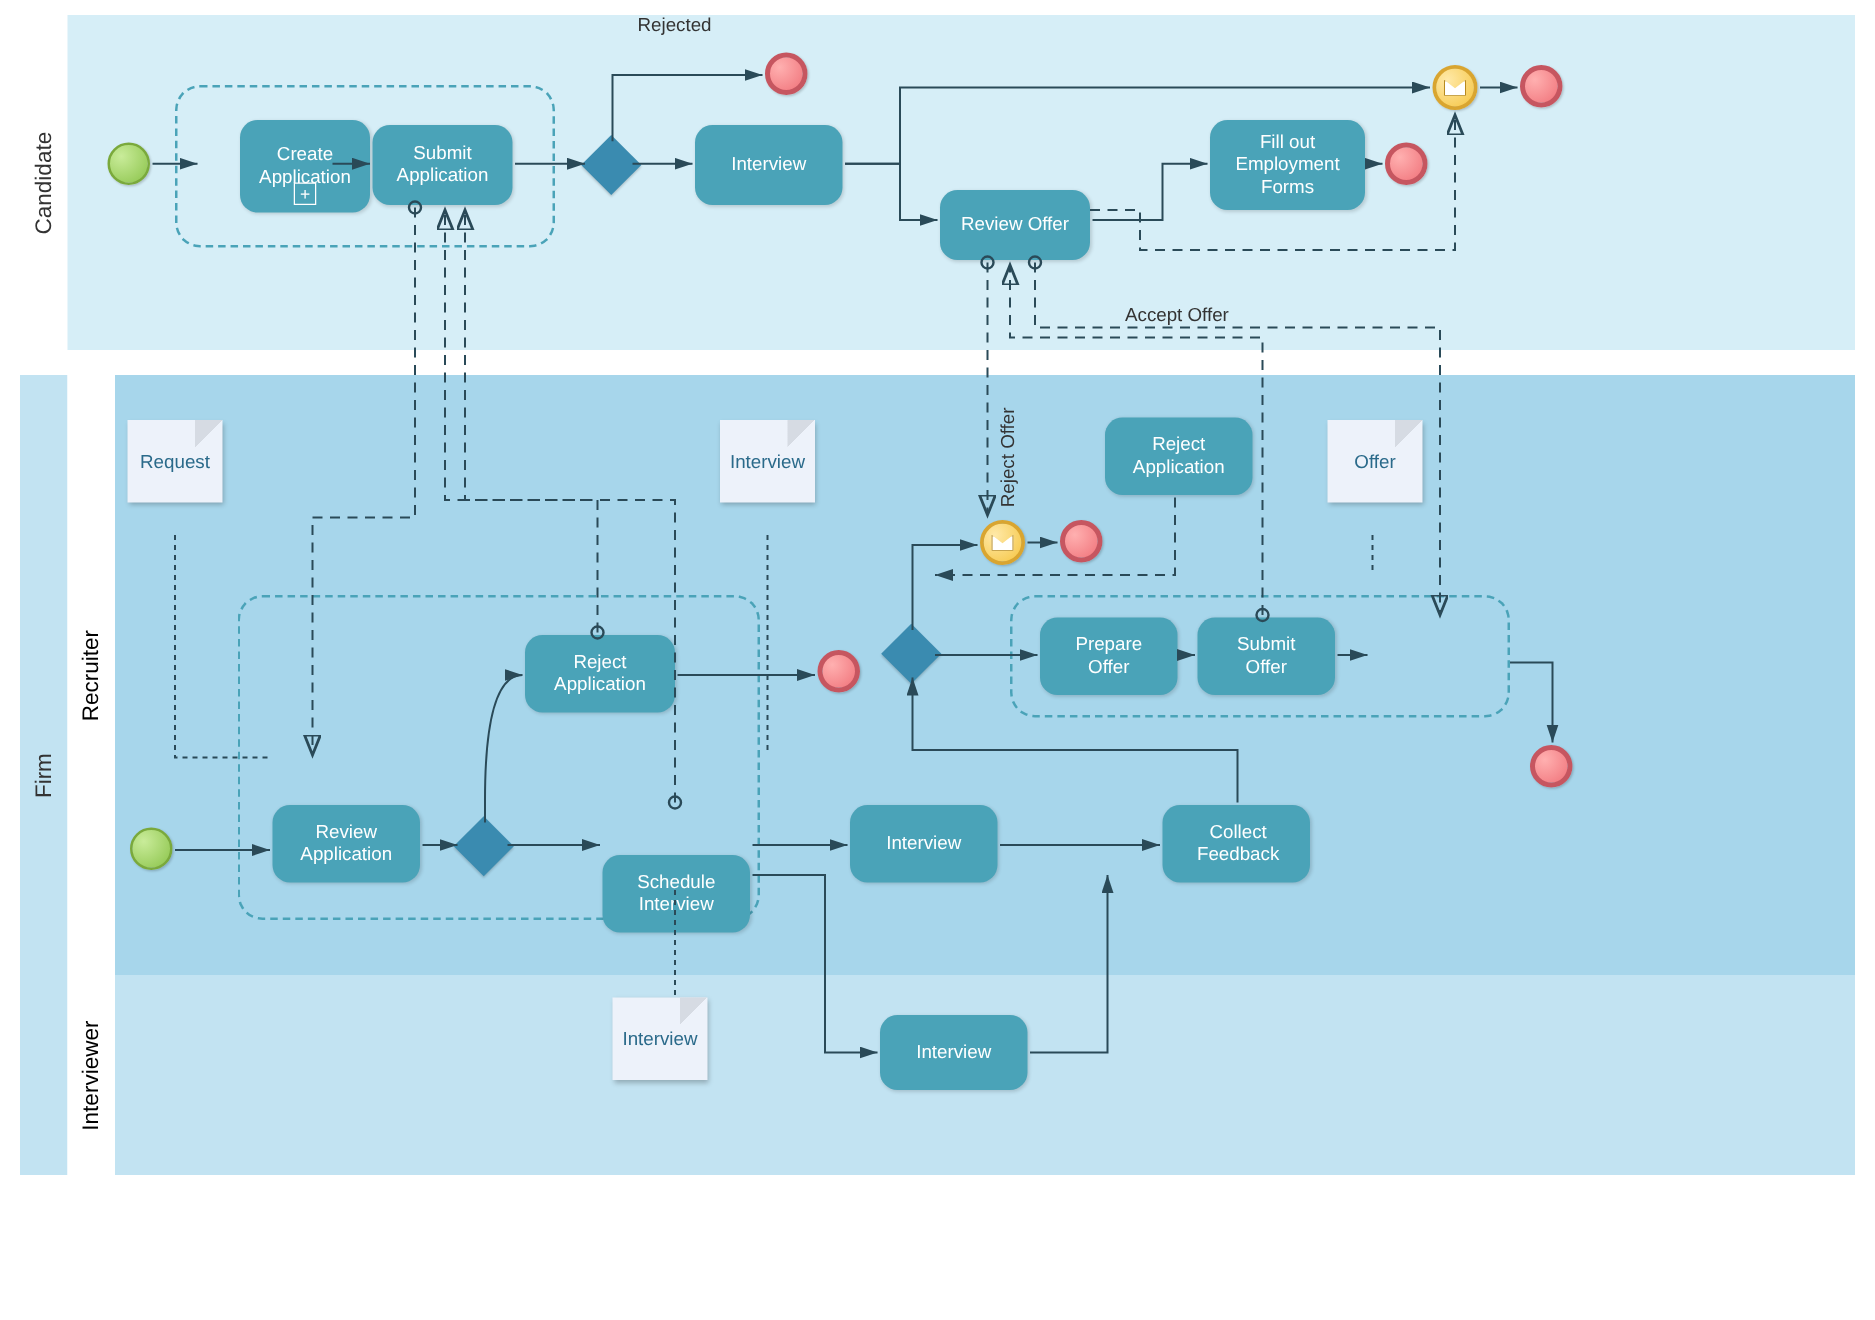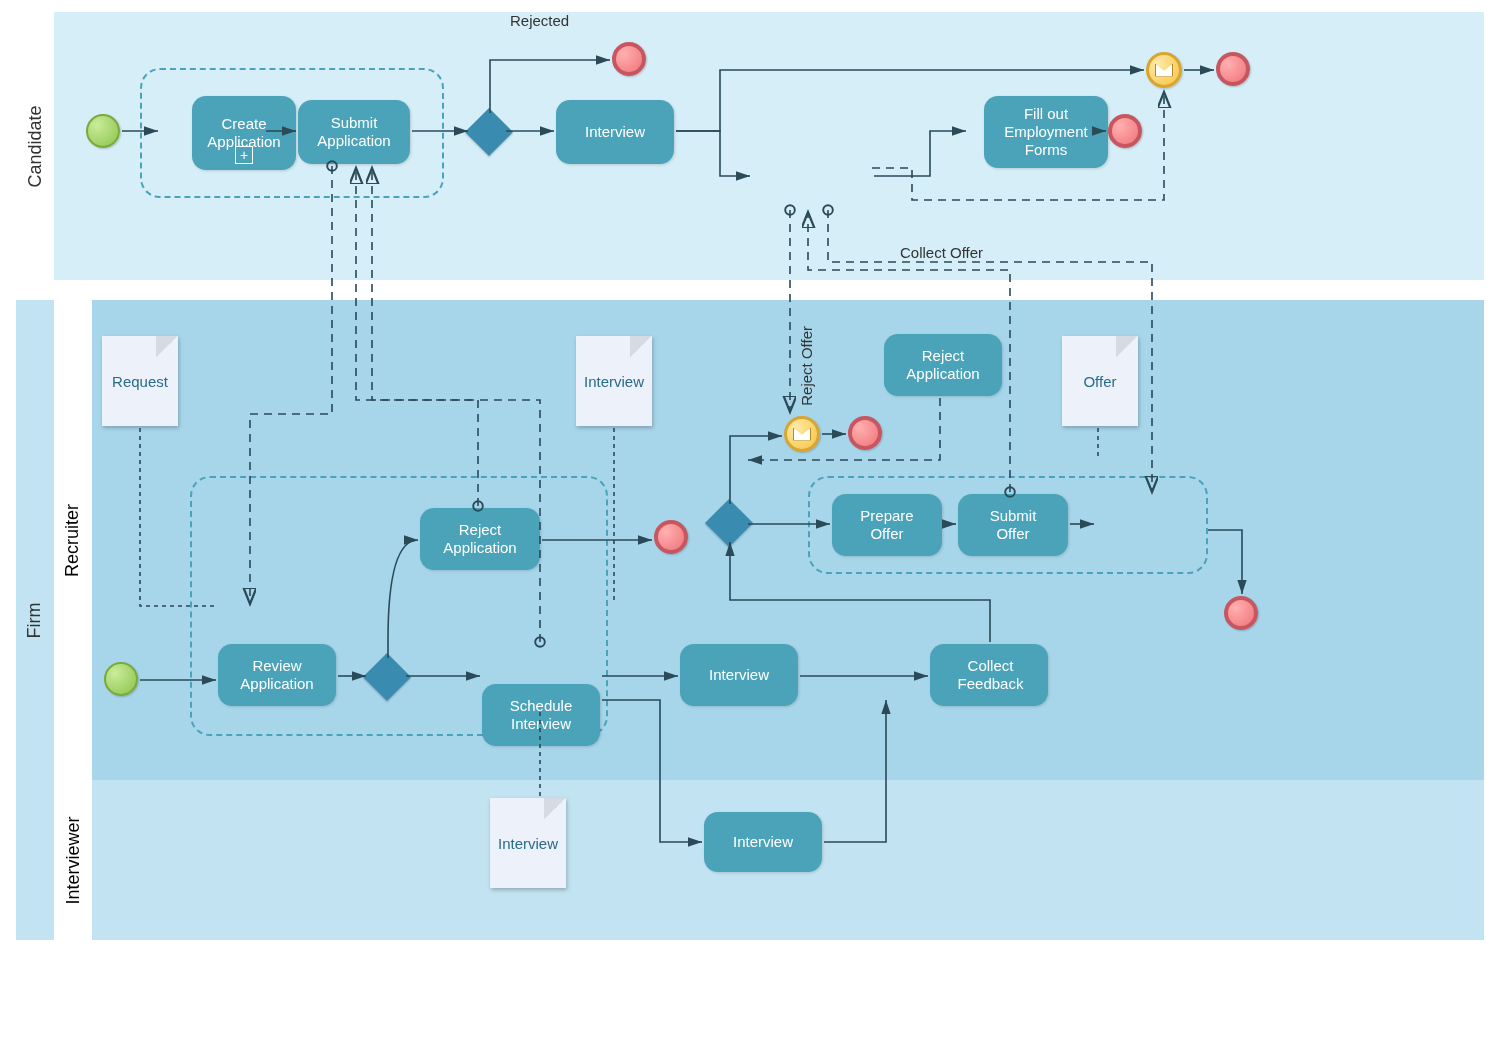--- a/index.html
+++ b/index.html
@@ -95,21 +95,21 @@
     position: absolute;
     width: 34px; height: 34px;
     background: #3a8bb0;
     transform: rotate(45deg);
     box-shadow: 1px 1px 2px rgba(0,0,0,.2);
   }
   
   
   .data-object {
     position: absolute;
-    width: 76px; height: 90px;
+    width: 76px; height: 66px;
     background: #edf2fa;
     box-shadow: 1px 2px 4px rgba(0,0,0,.25);
     display:flex; align-items:center; justify-content:center;
     font-size: 15px; color: #2a6a8a;
   }
   .data-object::before {
     content:"";
     position:absolute; top:0; right:0;
     width: 22px; height: 22px;
     background: linear-gradient(135deg, #d6dbe3 50%, transparent 50%);
@@ -192,22 +192,25 @@
 
   <div class="gateway" style="left:472px; top:115px;"></div>
 
   <div class="lbl" style="left:510px; top:12px;">Rejected</div>
   <div class="end-event" style="left:612px; top:42px;"></div>
 
   <div class="task" style="left:556px; top:100px; width:118px; height:64px;">
       <span>Interview</span>
     </div>
 
-
-  <div class="task" style="left:968px; top:96px; width:124px; height:72px; white-space:pre-line;margin-left:16px;"><span>Fill out
+  <div class="task" style="left:752px; top:152px; width:120px; height:56px;">
+      <span>Review Offer</span>
+    </div>
+
+  <div class="task" style="left:968px; top:96px; width:124px; height:72px; white-space:pre-line;"><span>Fill out
 Employment
 Forms</span></div>
 
   <div class="end-event" style="left:1108px; top:114px;"></div>
 
   <div class="msg-event" style="left:1146px; top:52px;"></div>
   <div class="end-event" style="left:1216px; top:52px;"></div>
 
   <div class="data-object" style="left:102px; top:336px;">
       <span>Request</span>
@@ -251,21 +254,21 @@
   <div class="end-event" style="left:848px; top:416px;"></div>
 
   <div class="lbl" style="left:798px; top:326px;">
     <span class="lbl-vert">Reject
 Offer</span>
   </div>
 
   <div class="task" style="left:884px; top:334px; width:118px; height:62px; white-space:pre-line;"><span>Reject
 Application</span></div>
 
-  <div class="lbl" style="left:900px; top:244px;">Collect Offer</div>
+  <div class="lbl" style="left:900px; top:244px;">Accept Offer</div>
 
   <div class="group-box dashdot" style="left:808px; top:476px; width:400px; height:98px;"></div>
 
   <div class="task" style="left:832px; top:494px; width:110px; height:62px; white-space:pre-line;"><span>Prepare
 Offer</span></div>
 
   <div class="task" style="left:958px; top:494px; width:110px; height:62px; white-space:pre-line;"><span>Submit
 Offer</span></div>
 
 

